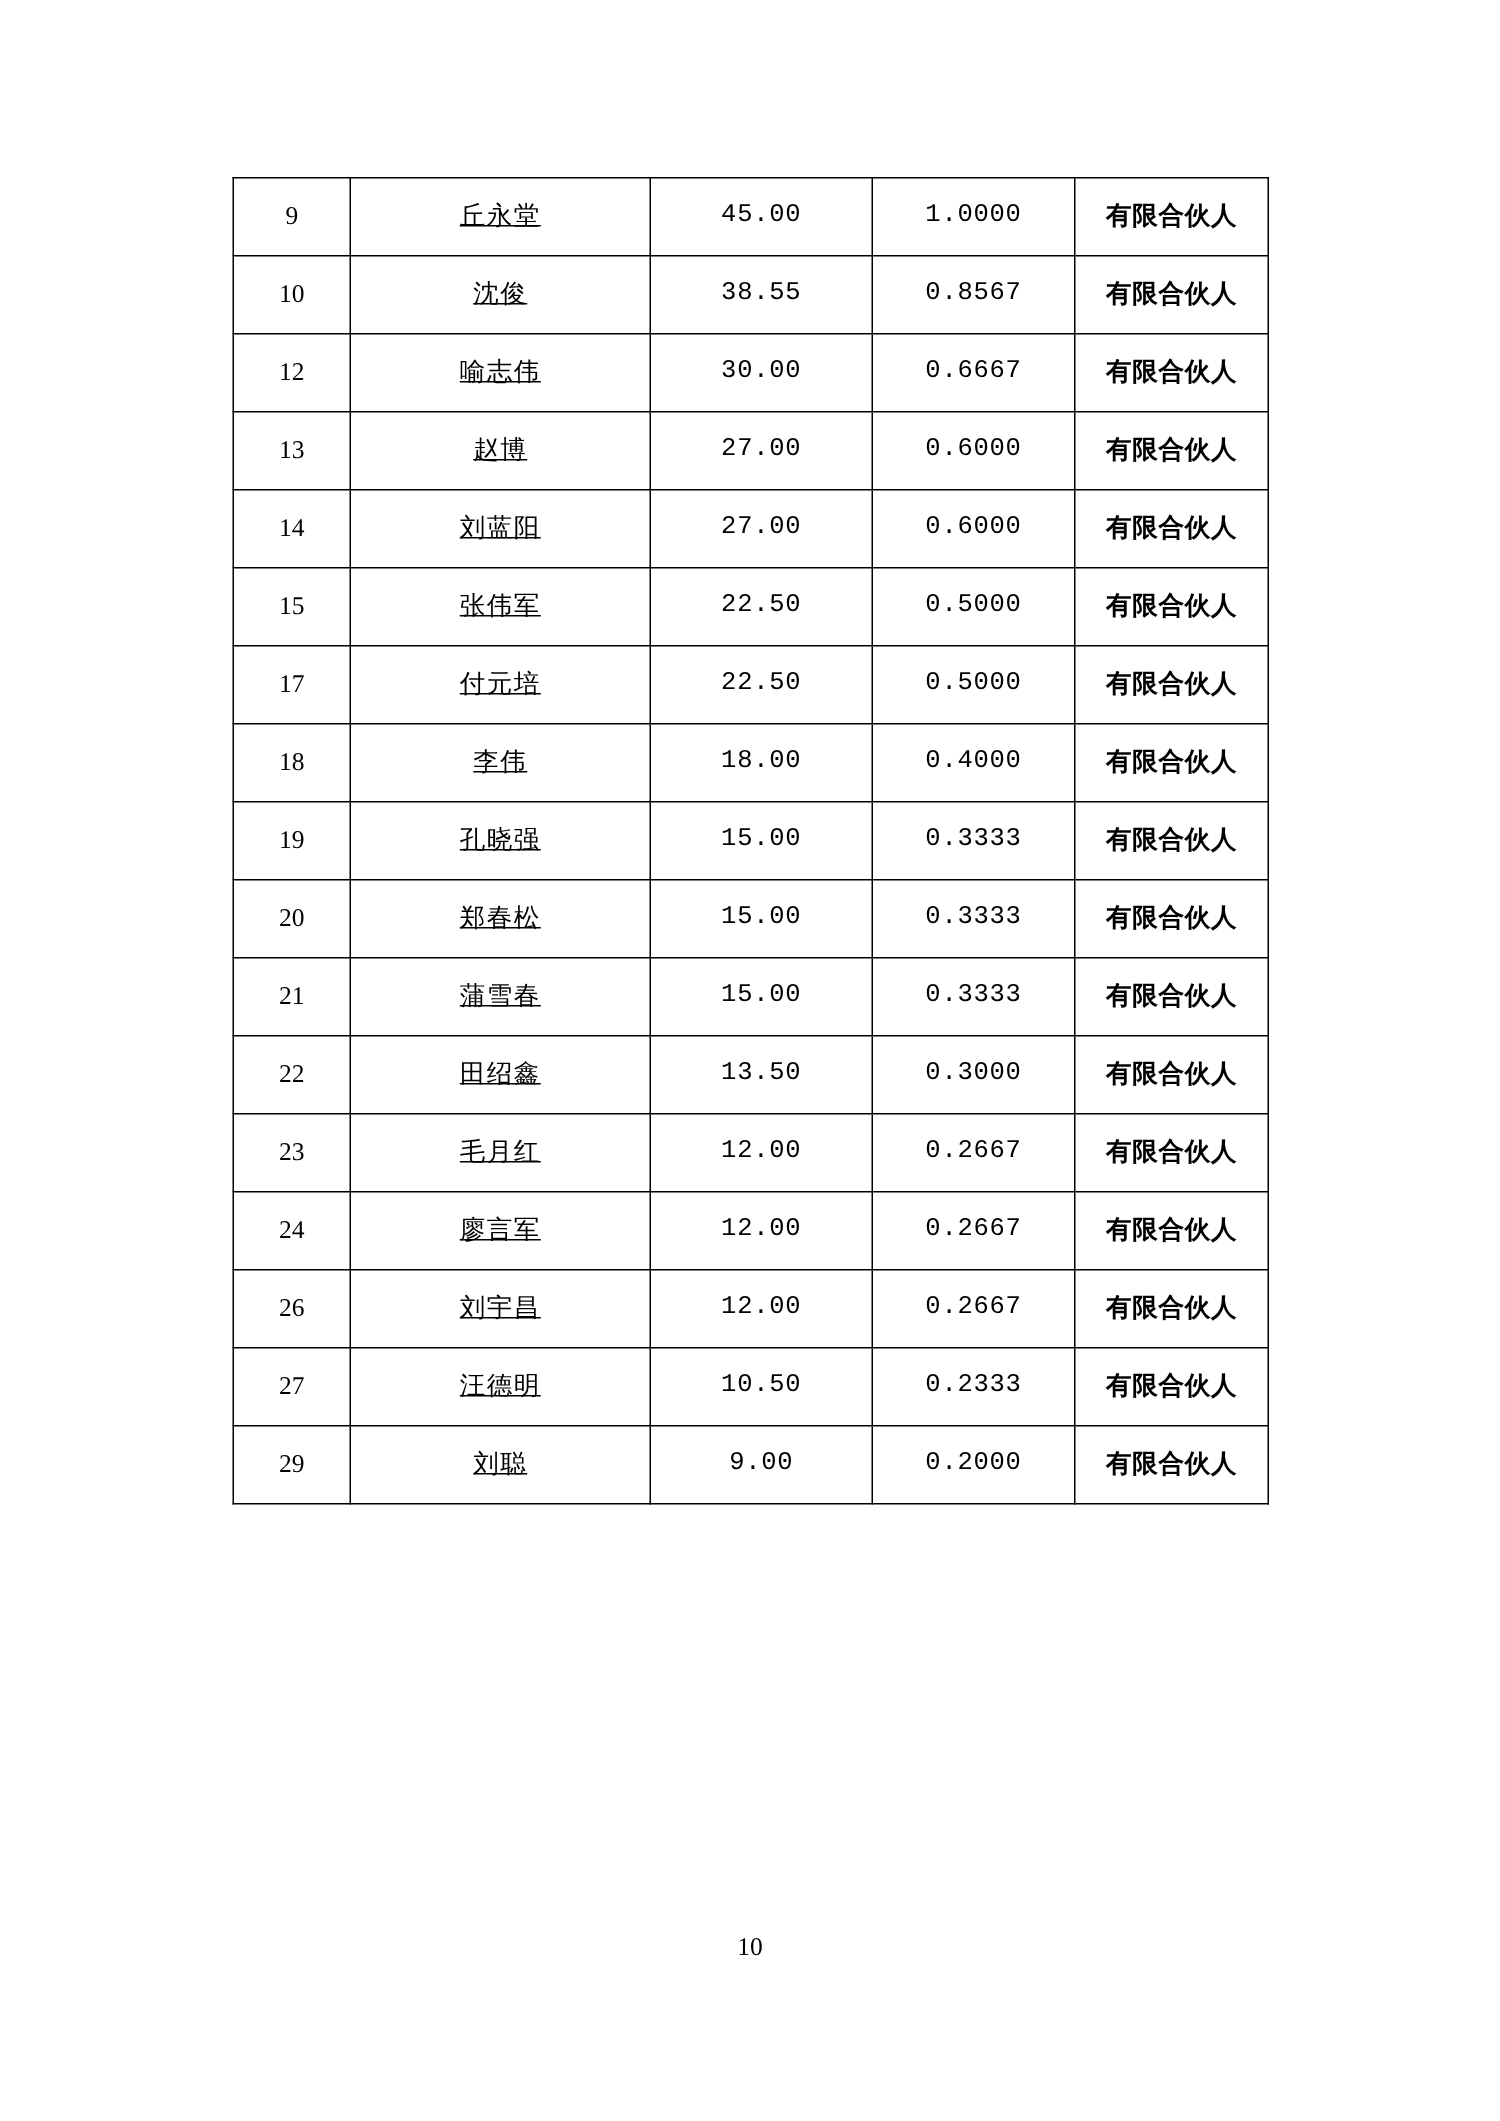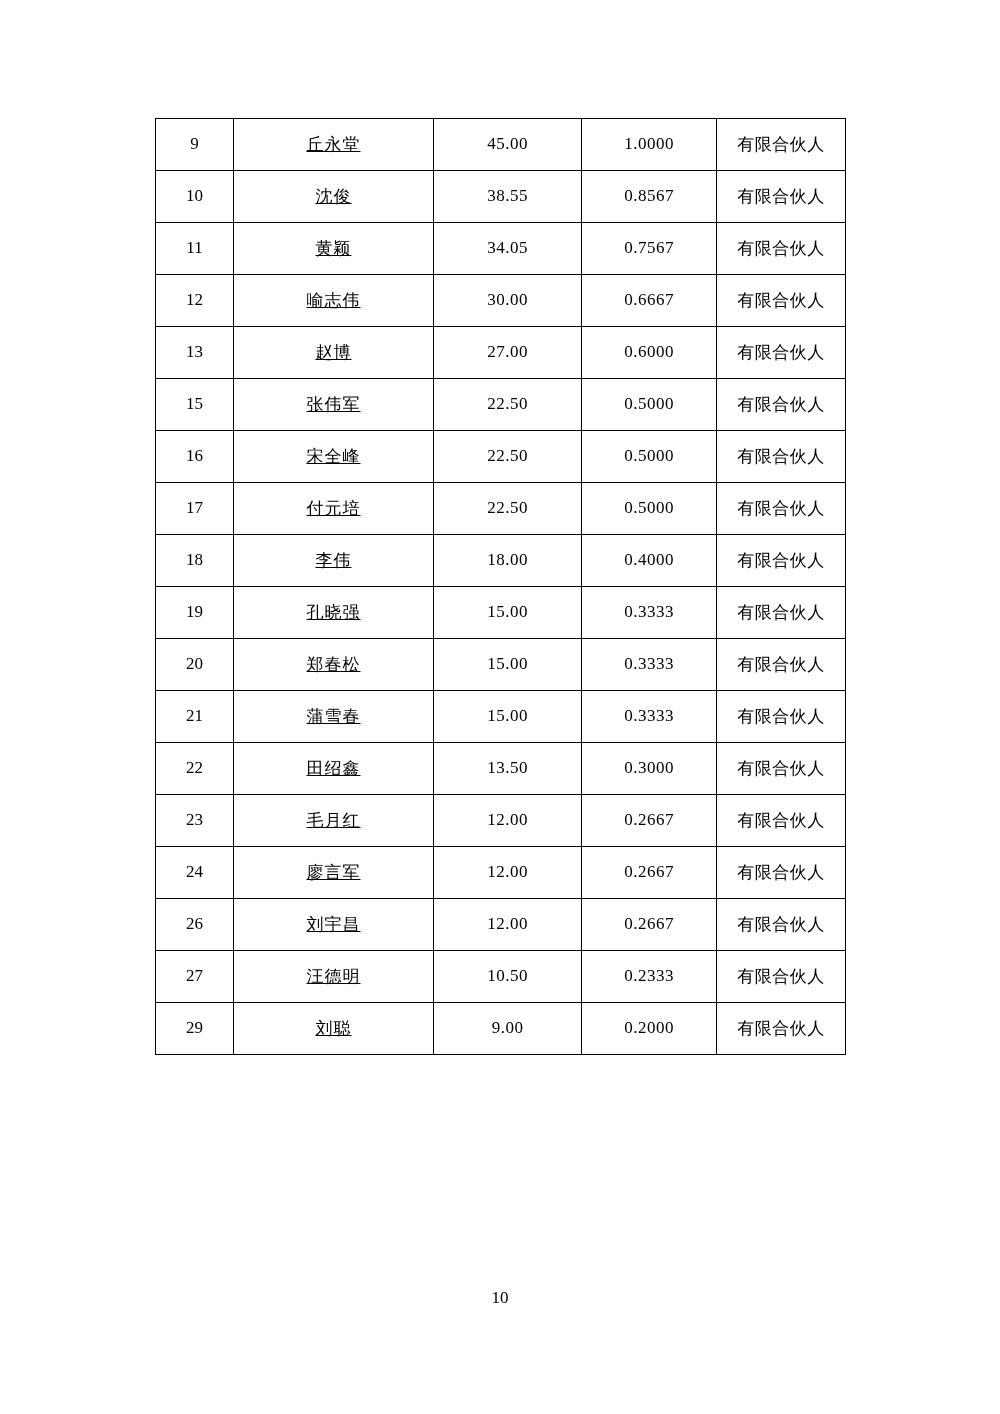--- a/index.html
+++ b/index.html
@@ -53,29 +53,30 @@
     font-family: "Liberation Serif", "DejaVu Serif", serif;
     font-size: 17px;
   }
   td.name {
     font-family: "DejaVu Sans", "Liberation Sans", sans-serif;
     font-size: 18px;
     letter-spacing: 1px;
     text-decoration: underline;
   }
   td.amount, td.ratio {
-    font-family: Liberation Serif, serif;
+    font-family: Liberation Mono, monospace;
     font-size: 17px;
     letter-spacing: 0.5px;
     margin-top: 16px;
   }
   td.type {
     font-family: "DejaVu Sans", "Liberation Sans", sans-serif;
     font-size: 16px;
     letter-spacing: 0.5px;
+    font-weight: bold;
   }
   .page-number {
     position: absolute;
     left: 0;
     top: 1288px;
     width: 1000px;
     text-align: center;
     font-family: "Liberation Serif", "DejaVu Serif", serif;
     font-size: 17px;
   }
@@ -103,55 +104,48 @@
             <td class="type">有限合伙人</td>
           </tr>
           <tr>
             <td class="idx">10</td>
             <td class="name">沈俊</td>
             <td class="amount">38.55</td>
             <td class="ratio">0.8567</td>
             <td class="type">有限合伙人</td>
           </tr>
           <tr>
-            <td class="idx">11</td>
-            <td class="name">黄颖</td>
-            <td class="amount">34.05</td>
-            <td class="ratio">0.7567</td>
-            <td class="type">有限合伙人</td>
-          </tr>
-          <tr>
             <td class="idx">12</td>
             <td class="name">喻志伟</td>
             <td class="amount">30.00</td>
             <td class="ratio">0.6667</td>
             <td class="type">有限合伙人</td>
           </tr>
           <tr>
             <td class="idx">13</td>
             <td class="name">赵博</td>
             <td class="amount">27.00</td>
             <td class="ratio">0.6000</td>
             <td class="type">有限合伙人</td>
           </tr>
           <tr>
+            <td class="idx">14</td>
+            <td class="name">刘蓝阳</td>
+            <td class="amount">27.00</td>
+            <td class="ratio">0.6000</td>
+            <td class="type">有限合伙人</td>
+          </tr>
+          <tr>
             <td class="idx">15</td>
             <td class="name">张伟军</td>
             <td class="amount">22.50</td>
             <td class="ratio">0.5000</td>
             <td class="type">有限合伙人</td>
           </tr>
           <tr>
-            <td class="idx">16</td>
-            <td class="name">宋全峰</td>
-            <td class="amount">22.50</td>
-            <td class="ratio">0.5000</td>
-            <td class="type">有限合伙人</td>
-          </tr>
-          <tr>
             <td class="idx">17</td>
             <td class="name">付元培</td>
             <td class="amount">22.50</td>
             <td class="ratio">0.5000</td>
             <td class="type">有限合伙人</td>
           </tr>
           <tr>
             <td class="idx">18</td>
             <td class="name">李伟</td>
             <td class="amount">18.00</td>

